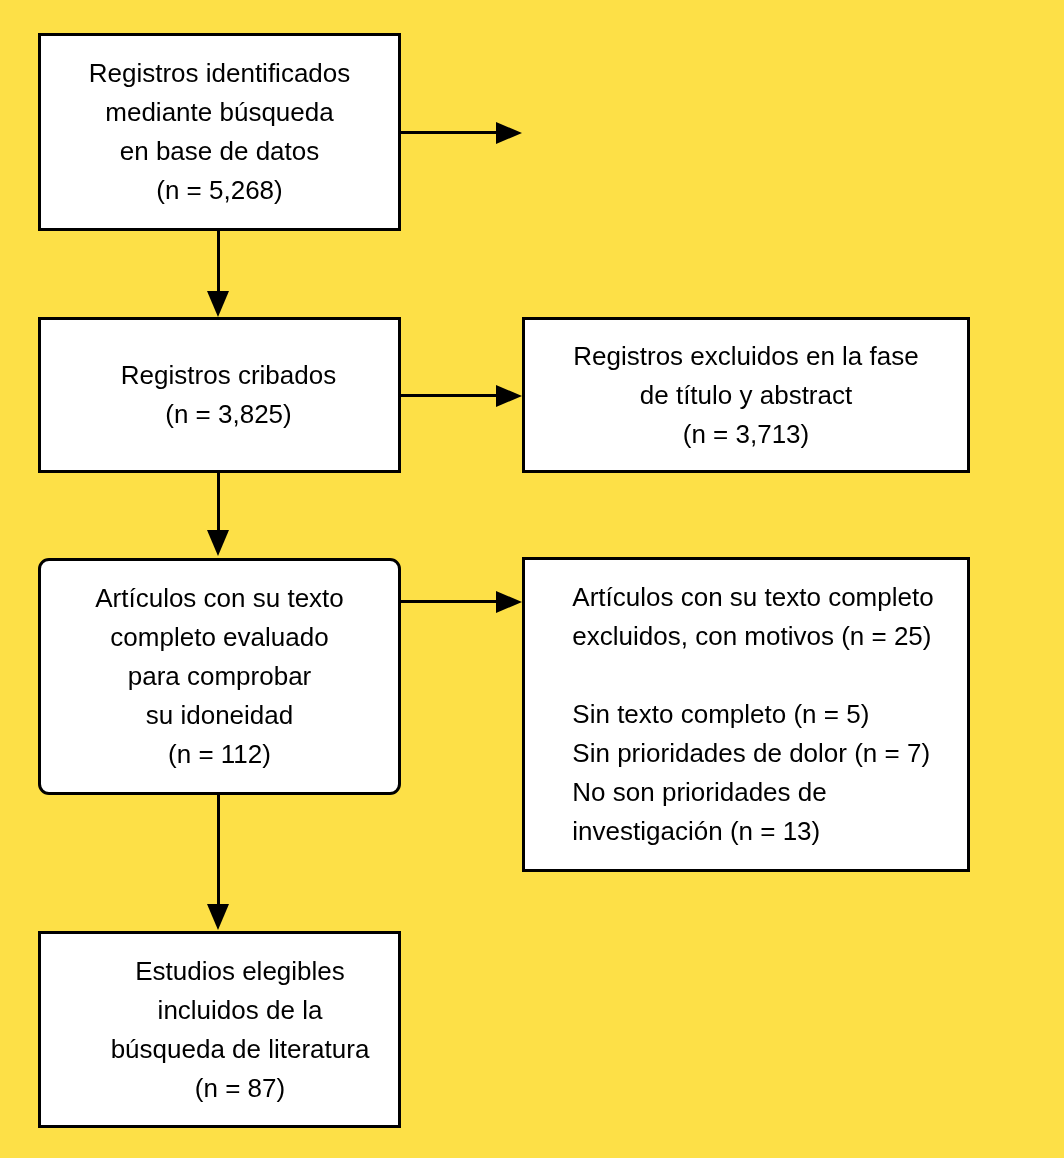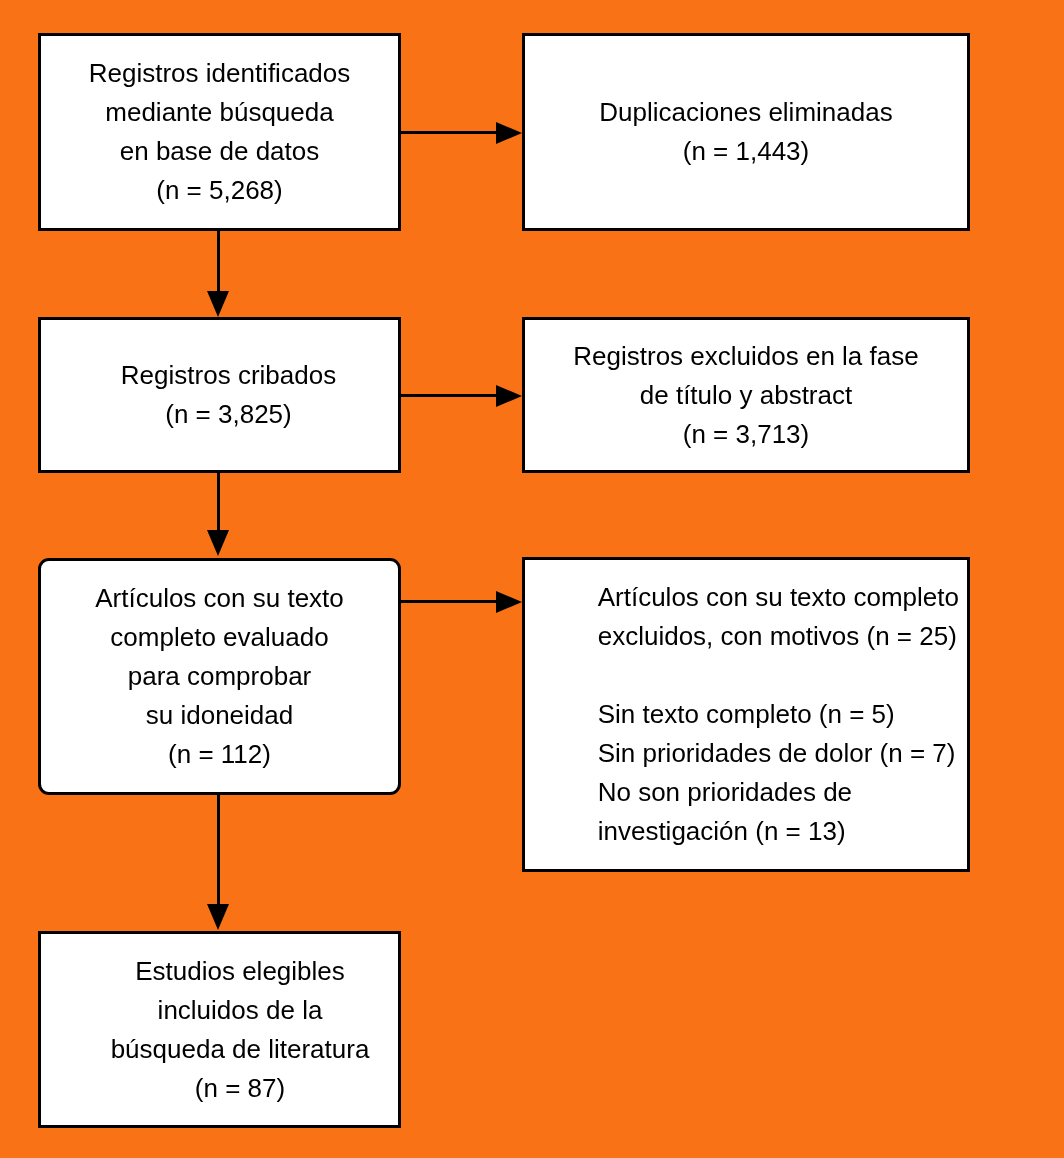--- a/index.html
+++ b/index.html
@@ -1,41 +1,41 @@
 <!DOCTYPE html>
 <html><head>
 <meta charset="utf-8">
 <style>
   html, body { margin: 0; padding: 0; background: #ffffff; }
   .canvas {
     position: relative;
     width: 1064px;
     height: 1158px;
-    background: #f97316;
+    background: #fde047;
     font-family: "Liberation Sans", sans-serif;
     color: #000000;
     overflow: hidden;
   }
   .box {
     position: absolute;
     box-sizing: border-box;
     border: 3px solid #000000;
     background: #ffffff;
     display: flex;
     align-items: center;
     justify-content: center;
   }
   .box-text {
     white-space: pre-line;
     font-size: 26px;
     line-height: 39px;
     text-align: center;
     color: #000000;
   }
-  .box.left-align { justify-content: flex-end; }
+  .box.left-align { justify-content: center; }
   .box.left-align .box-text {
     text-align: left;
     padding-left: 22px;
     padding-right: 8px;
   }
   .hline { position: absolute; height: 3px; background: #000000; }
   .vline { position: absolute; width: 3px; background: #000000; }
   .hhead {
     position: absolute; width: 0; height: 0;
     border-top: 11px solid transparent;
@@ -54,24 +54,20 @@
 
 <div class="canvas">
 
   <div class="box" style="left:38px; top:33px; width:363px; height:198px;">
     <span class="box-text">Registros identificados
 mediante búsqueda
 en base de datos
 (n = 5,268)</span>
   </div>
 
-  <div class="box" style="left:522px; top:33px; width:448px; height:198px;">
-    <span class="box-text">Duplicaciones eliminadas
-(n = 1,443)</span>
-  </div>
 
   <div class="hline" style="left:400px; top:131px; width:98px;"></div>
   <div class="hhead" style="left:496px; top:122px;"></div>
 
   <div class="vline" style="left:217px; top:230px; height:62px;"></div>
   <div class="vhead" style="left:207px; top:291px;"></div>
 
   <div class="box" style="left:38px; top:317px; width:363px; height:156px;padding-left:18px;">
     <span class="box-text">Registros cribados
 (n = 3,825)</span>

